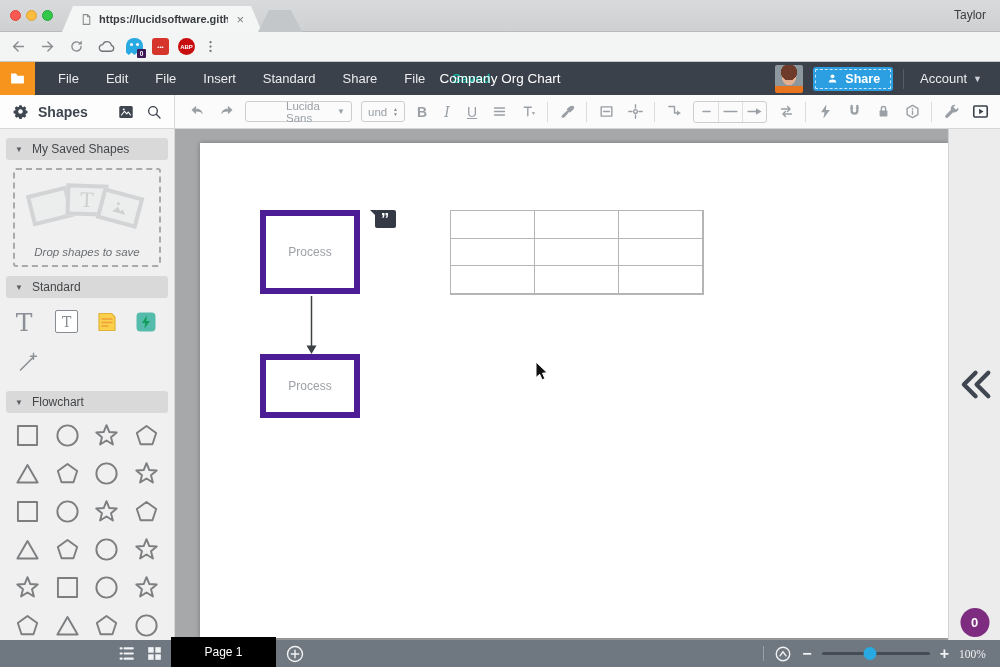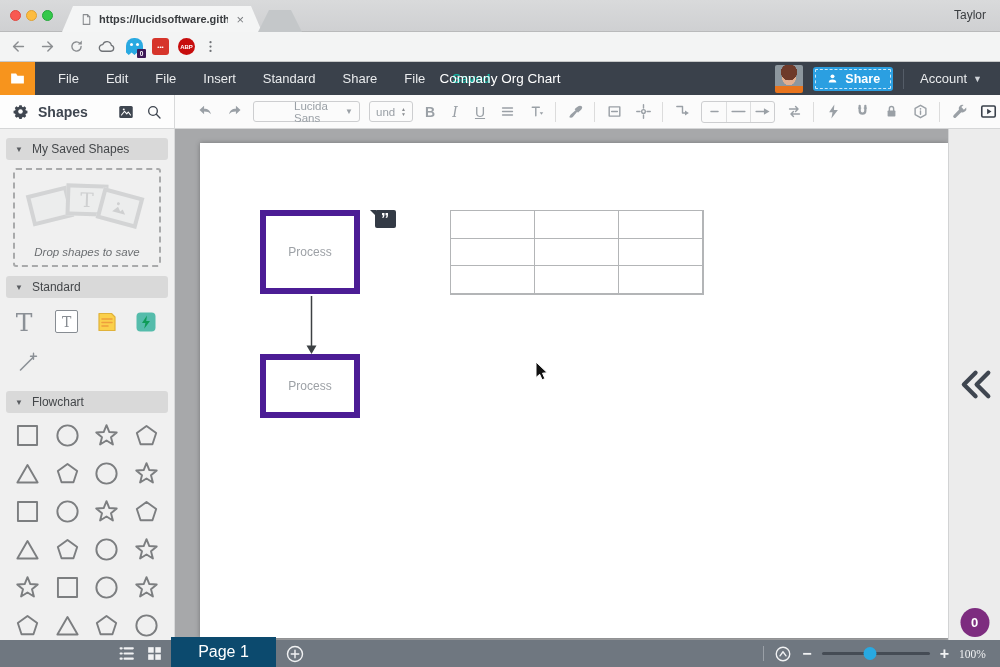--- a/index.html
+++ b/index.html
@@ -74,21 +74,21 @@
   .share-btn { height:24px; background:#2b9fe1; border:none; border-radius:3px; color:#fff;
     display:flex; align-items:center; gap:6px; padding:0 13px; font-size:12.5px; font-weight:700;
     outline:1px dashed rgba(255,255,255,.75); outline-offset:-3px; }
   .share-btn .ic { width:13px; height:13px; color:#fff; }
   .hdr-sep { width:1px; height:20px; background:#555d68; }
   .account { font-size:13px; color:#e9ebed; display:flex; align-items:center; gap:6px; padding:0 6px; }
   .account .car { font-size:9px; color:#cfd3d8; }
 
   
   #toolbar-row { position:absolute; top:95px; left:0; width:1000px; height:34px; background:#fbfbfb;
-    border-bottom:1px solid #d5d6d7; display:flex;gap:8px; }
+    border-bottom:1px solid #d5d6d7; display:flex; }
   #shapes-header { width:175px; flex:0 0 175px; border-right:1px solid #d8d9da; display:flex;
     align-items:center; padding:0 12px; background:#fdfdfd; }
   #shapes-header .gear { width:17px; height:17px; color:#3f4650; }
   #shapes-header .lbl { font-size:14px; font-weight:700; color:#3f4650; margin-left:9px; }
   #shapes-header .sp { flex:1; }
   #shapes-header .imgic { width:18px; height:18px; color:#3f4650; margin-right:11px; }
   #shapes-header .srch { width:16px; height:16px; color:#3f4650; }
   #toolbar { flex:1; display:flex; align-items:center; padding:0 12px; gap:9px; color:#9aa0a6; }
   .tgroup { display:flex; align-items:center; gap:9px; }
   .tbtn { background:none; border:none; width:20px; height:20px; padding:0; color:#9aa0a6; display:flex;
@@ -174,22 +174,22 @@
   .collab { position:absolute; bottom:3px; left:50%; transform:translateX(-50%); width:29px; height:29px;
     border-radius:50%; background:#7d2c7f; color:#fff; font-size:13px; font-weight:700;
     display:flex; align-items:center; justify-content:center; }
 
   
   #bottombar { position:absolute; bottom:0; left:0; width:1000px; height:27px; background:#6f7780;
     display:flex; align-items:center; color:#f1f2f3; }
   .bb-ic { width:19px; height:19px; color:#f1f2f3; }
   .bb-ic.lst { margin-left:117px; }
   .bb-ic.grd { margin-left:9px; }
-  .page-tab { margin-left:7px; width:105px; height:30px; margin-top:-3px; background:#0c4a6e;
-    display:flex; align-items:center; justify-content:center; font-size:16px; color:#fff; align-self:flex-start; }
+  .page-tab { margin-left:7px; width:105px; height:30px; margin-top:-3px; background:#000000;
+    display:flex; align-items:center; justify-content:center; font-size:12px; color:#fff; align-self:flex-start; }
   .bb-plus { width:20px; height:20px; margin-left:9px; color:#f1f2f3; }
   .bb-right { margin-left:auto; display:flex; align-items:center; padding-right:8px; gap:10px; }
   .bb-sep { width:1px; height:15px; background:#9aa0a7; }
   .fit { width:18px; height:18px; }
   .zminus,.zplus { font-size:16px; font-weight:700; color:#f1f2f3; line-height:1; }
   .slider { position:relative; width:108px; height:13px; }
   .slider .track { position:absolute; left:0; right:0; top:5px; height:3px; background:#454c55; border-radius:2px; }
   .slider .thumb { position:absolute; top:0; width:13px; height:13px; border-radius:50%;
     background:#29a9e1; transform:translateX(-50%); }
   .zoomval { font-size:11.5px; color:#f1f2f3; width:33px;font-family:Liberation Serif, serif; }

